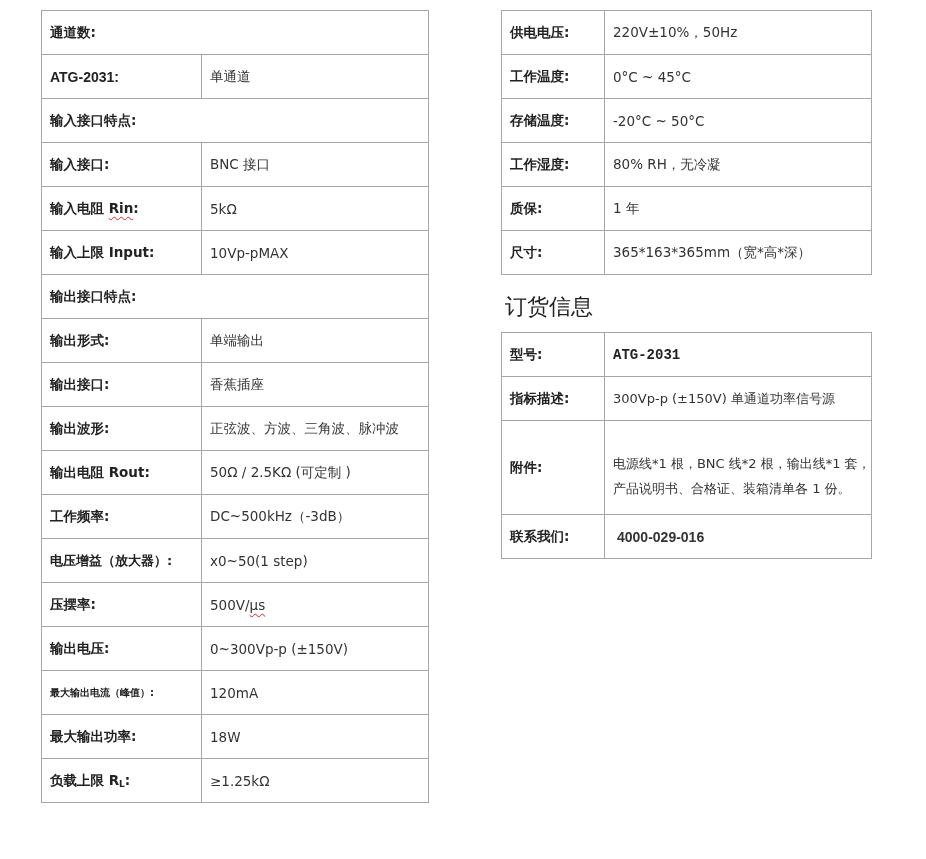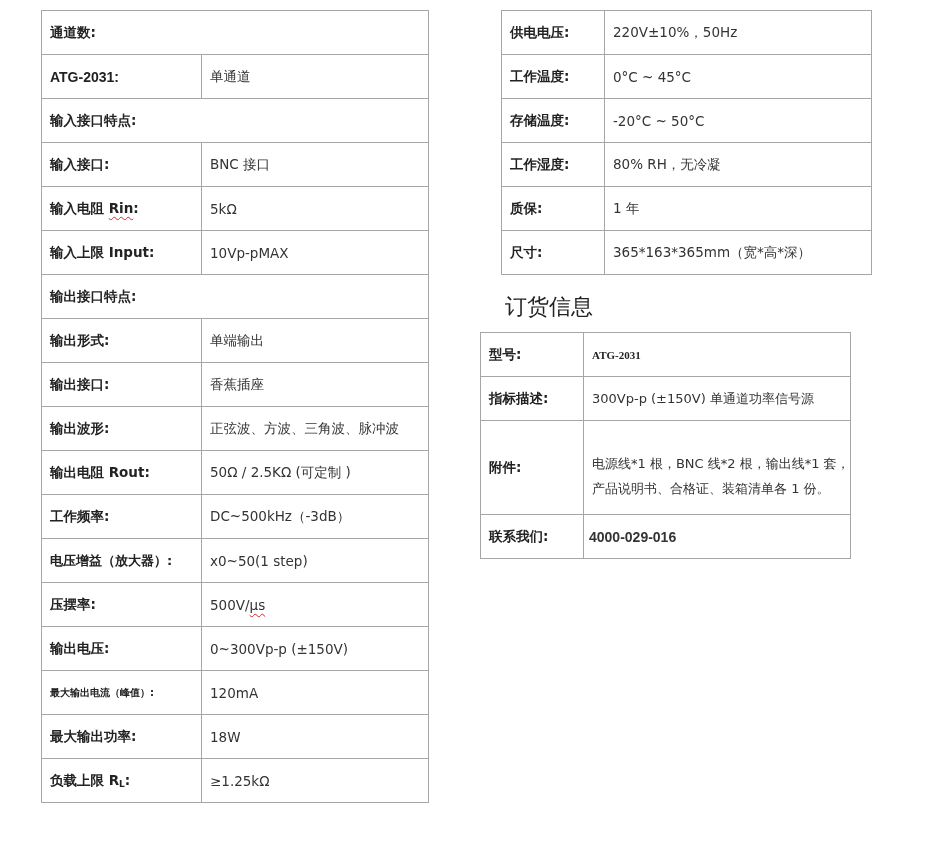--- a/index.html
+++ b/index.html
@@ -10,29 +10,29 @@
   td.label { font-weight:bold; color:#222222; }
   td.value { color:#333333; }
   td.bold { font-weight:bold; color:#222222; }
   .row44 td { height:43px; }
   #left-table { left:41px; top:10px; width:387px;border-radius:30px; }
   #left-table col.c1 { width:160px; }
   #left-table col.c2 { width:227px; }
   #spec-table-right { left:501px; top:10px; width:370px; }
   #spec-table-right col.c1 { width:103px; }
   #spec-table-right col.c2 { width:267px; }
-  #order-table { left:480px; top:332px; width:370px; }
+  #order-table { left:501px; top:332px; width:370px; }
   #order-table col.c1 { width:103px; }
   #order-table col.c2 { width:267px; }
   .multi td.value { line-height:25px; padding-top:18px; padding-bottom:2px; height:73px; }
   #order-heading { position:absolute; left:505px; top:292px; font-size:22px; font-weight:normal;
                    color:#222222; margin:0; }
   .squiggle { text-decoration: underline wavy #d23; text-decoration-thickness:1px; text-underline-offset:3px; }
   sub { font-size:9px; vertical-align:-2px; }
-  .contact { font-weight:bold; font-size:14px; padding-left:5px; }
+  .contact { font-weight:bold; font-size:14px; padding-left:12px; }
 </style>
 </head>
 <body>
 
 <table id="left-table">
   <colgroup>
       <col class="c1">
       <col class="c2">
     </colgroup>
   <tbody>
@@ -144,21 +144,21 @@
 <h2 id="order-heading">订货信息</h2>
 
 <table id="order-table">
   <colgroup>
       <col class="c1">
       <col class="c2">
     </colgroup>
   <tbody>
     <tr class="row44">
       <td class="label">型号:</td>
-      <td class="value bold" style="font-family:Liberation Serif, serif;font-size:11px;">ATG-2031</td>
+      <td class="value bold" style="font-family:Liberation Mono, monospace;font-size:14px;">ATG-2031</td>
     </tr>
     <tr class="row44">
       <td class="label">指标描述:</td>
       <td class="value" style="font-size:13px;">300Vp-p (±150V) 单通道功率信号源</td>
     </tr>
     <tr class="multi">
       <td class="label">附件:</td>
       <td class="value" style="font-size:13px;">电源线*1 根，BNC 线*2 根，输出线*1 套，产品说明书、合格证、装箱清单各 1 份。</td>
     </tr>
     <tr class="row44">

